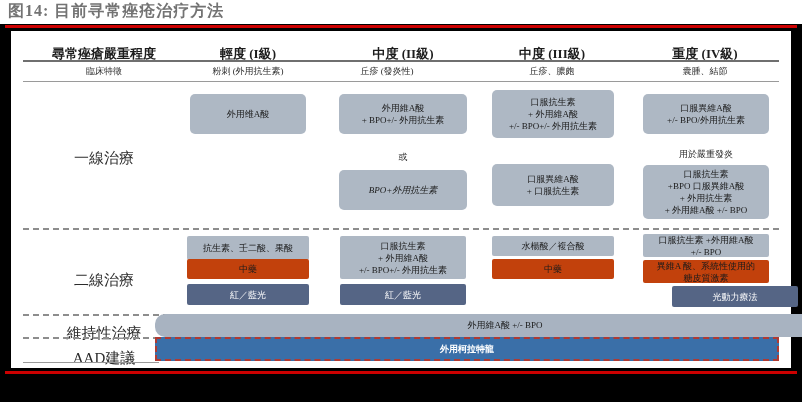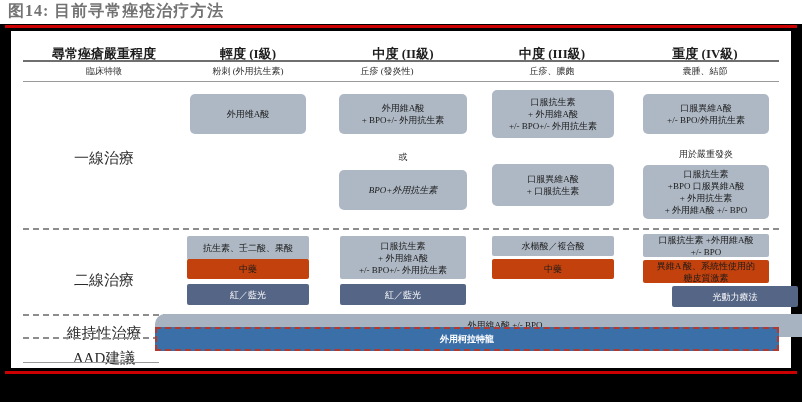--- a/index.html
+++ b/index.html
@@ -159,20 +159,20 @@
     <div class="box dark" style="left:632px;top:255px;width:126px;height:21px;margin-left:29px;">光動力療法</div>
 
     <div class="dashline" style="left:12px;top:283px;width:756px;"></div>
 
     <div class="rowlabel" style="left:33px;top:293px;width:120px;">維持性治療</div>
     <div class="band-maint" style="left:144px;top:283px;width:700px;height:23px;border-radius:10px;">外用維A酸 +/- BPO</div>
 
     <div class="dashline" style="left:12px;top:306px;width:136px;"></div>
 
     <div class="rowlabel" style="left:33px;top:318px;width:120px;">AAD建議</div>
-    <div class="band-aad" style="left:144px;top:296px;width:624px;height:24px;">外用柯拉特龍</div>
+    <div class="band-aad" style="left:144px;top:306px;width:624px;height:24px;">外用柯拉特龍</div>
 
     <div class="hline thin" style="left:12px;top:331px;width:136px;"></div>
 
   </div>
 
   <div class="rule-bottom"></div>
 </div>
 
 </body></html>

